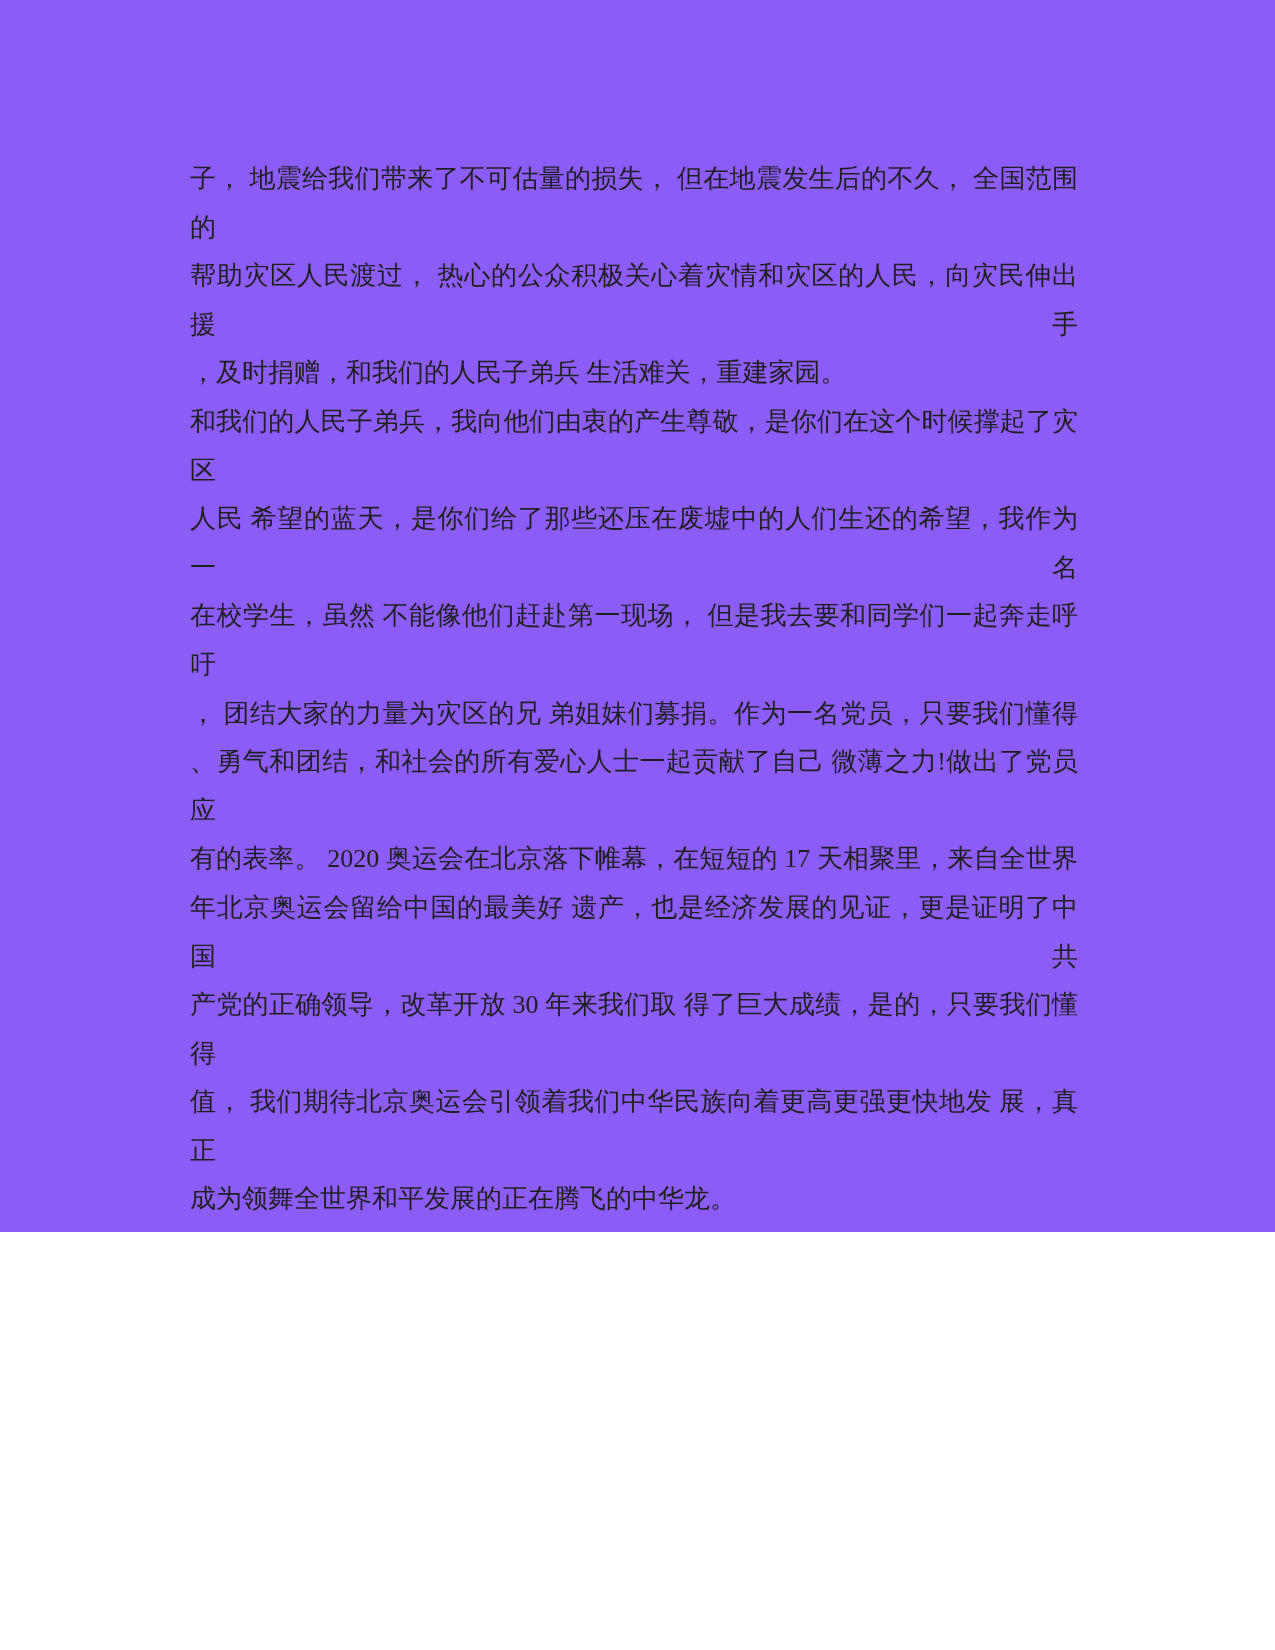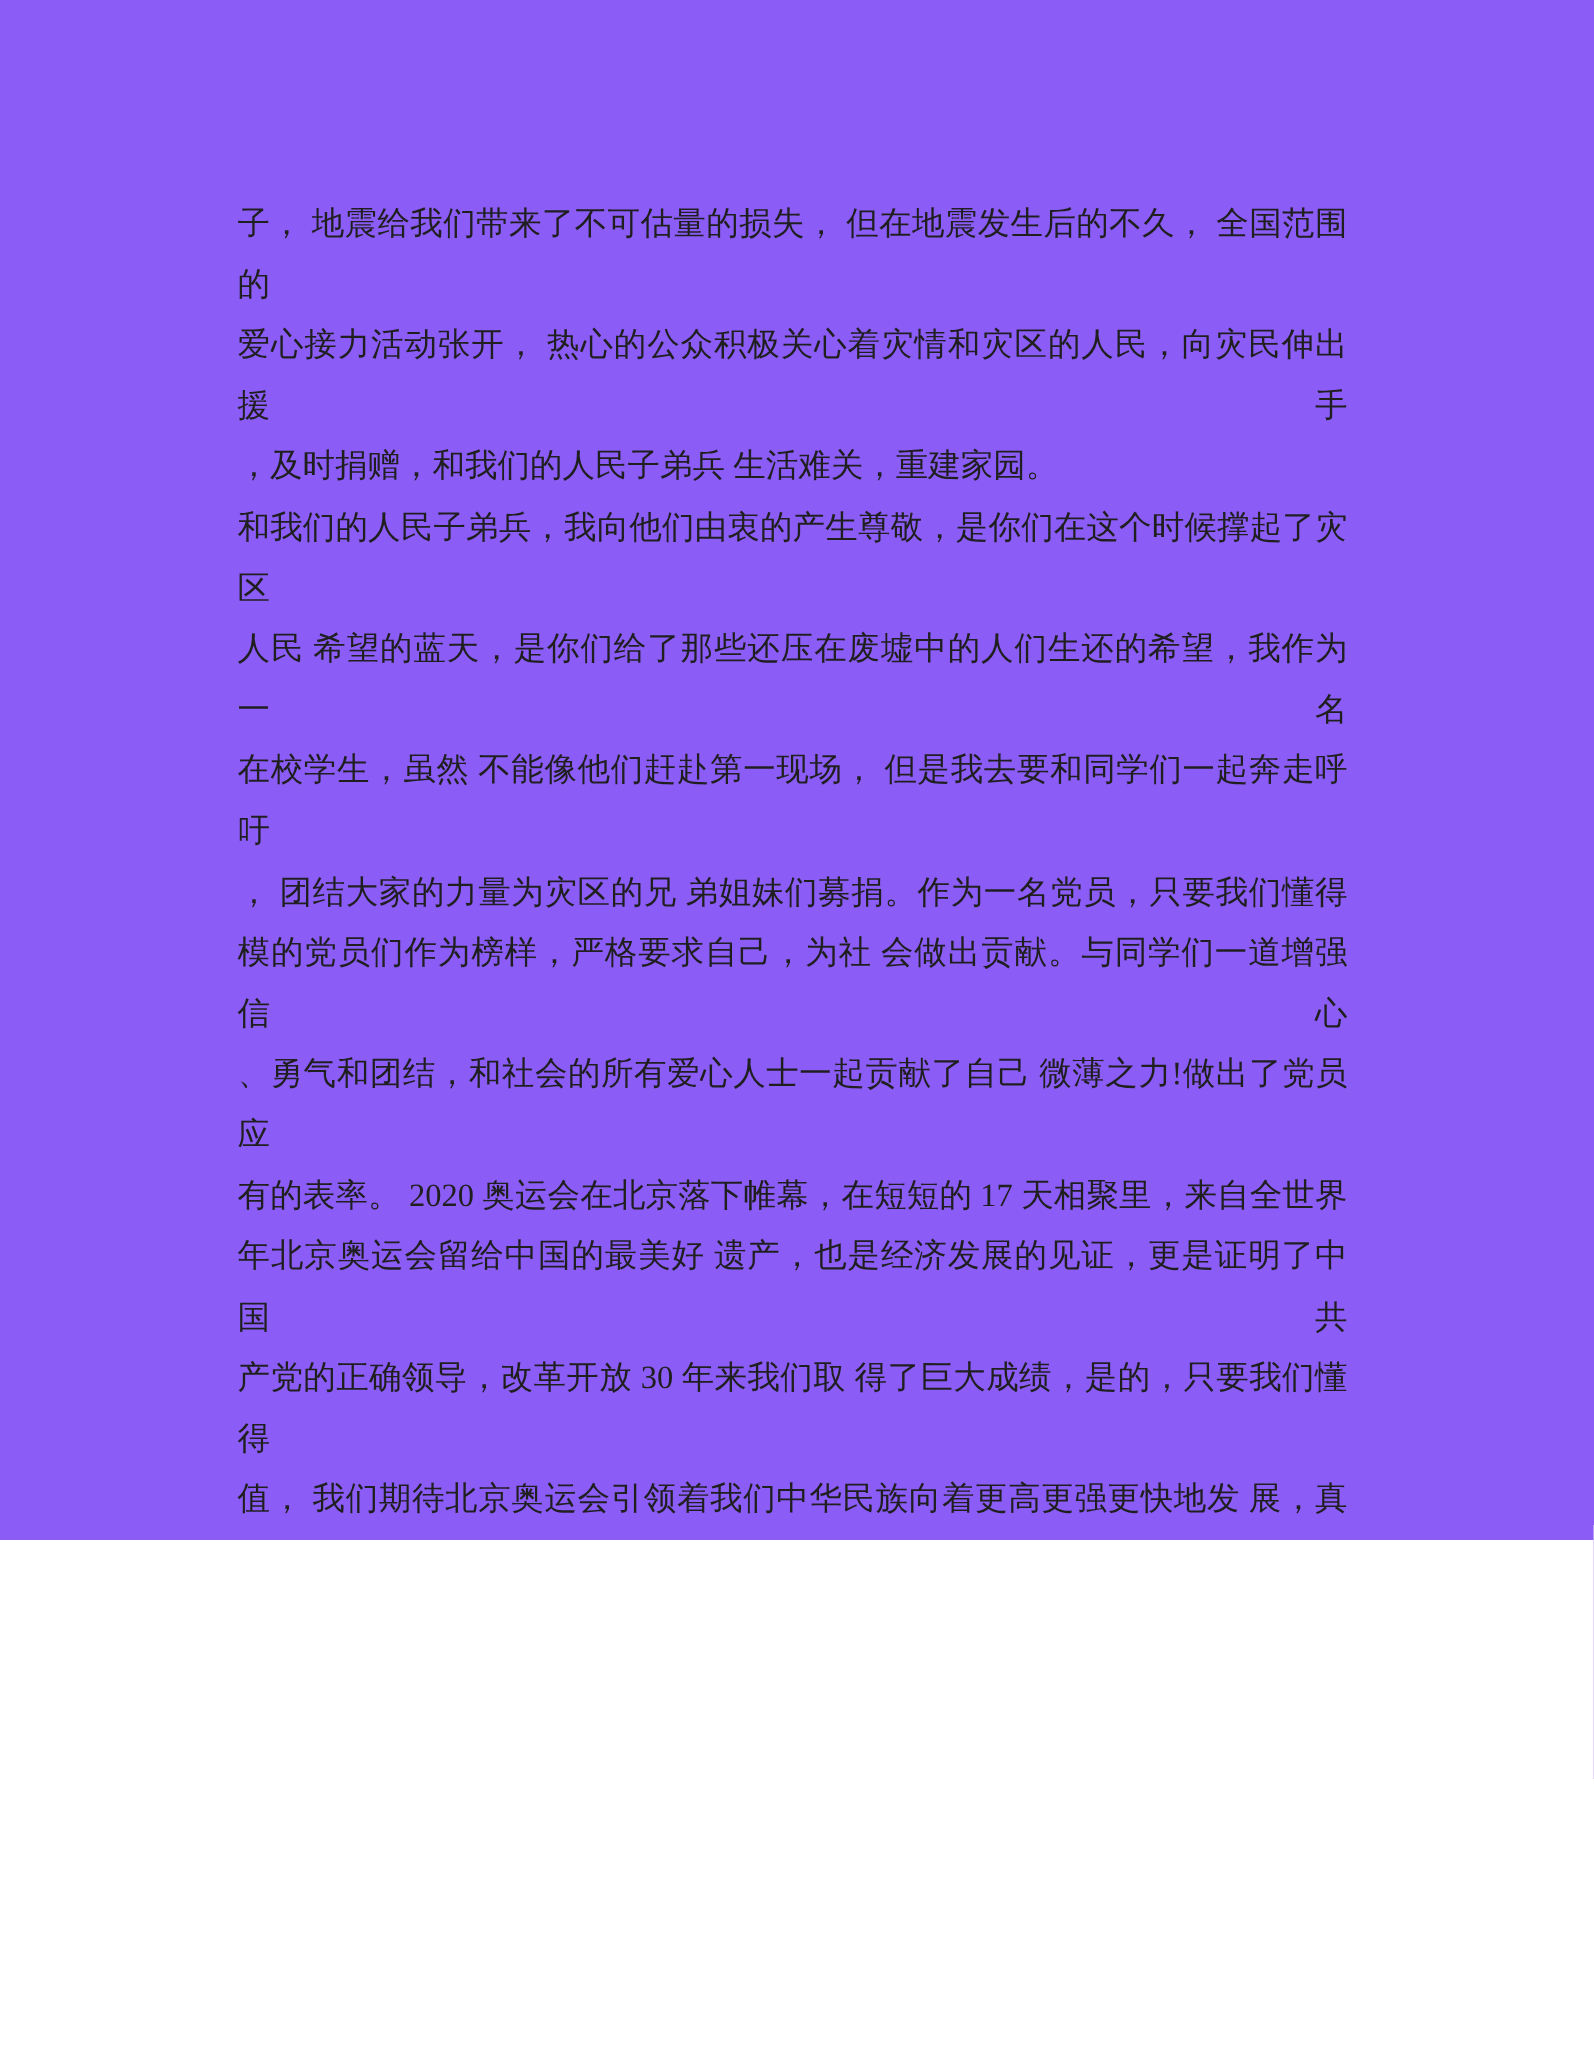--- a/index.html
+++ b/index.html
@@ -38,27 +38,26 @@
   .line.indent {
     text-indent: 52px;
   }
 </style>
 </head>
 <body>
 
 <div class="page">
   <div class="doc-text" style="color: rgb(31, 31, 31);">
       <div class="line fill">子， 地震给我们带来了不可估量的损失， 但在地震发生后的不久， 全国范围的</div>
-      <div class="line fill">爱心接力活动张开， 热心的公众积极关心着灾情和灾区的人民，向灾民伸出援手</div>
+      <div class="line fill">帮助灾区人民渡过， 热心的公众积极关心着灾情和灾区的人民，向灾民伸出援手</div>
       <div class="line nofill">，及时捐赠，和我们的人民子弟兵 生活难关，重建家园。</div>
       <div class="line fill">和我们的人民子弟兵，我向他们由衷的产生尊敬，是你们在这个时候撑起了灾区</div>
       <div class="line fill">人民 希望的蓝天，是你们给了那些还压在废墟中的人们生还的希望，我作为一名</div>
       <div class="line fill">在校学生，虽然 不能像他们赶赴第一现场， 但是我去要和同学们一起奔走呼吁</div>
       <div class="line fill">， 团结大家的力量为灾区的兄 弟姐妹们募捐。作为一名党员，只要我们懂得</div>
-      <div class="line fill">模的党员们作为榜样，严格要求自己，为社 会做出贡献。与同学们一道增强信心</div>
       <div class="line fill">、勇气和团结，和社会的所有爱心人士一起贡献了自己 微薄之力!做出了党员应</div>
       <div class="line fill">有的表率。 2020 奥运会在北京落下帷幕，在短短的 17 天相聚里，来自全世界</div>
       <div class="line fill">年北京奥运会留给中国的最美好 遗产，也是经济发展的见证，更是证明了中国共</div>
       <div class="line fill">产党的正确领导，改革开放 30 年来我们取 得了巨大成绩，是的，只要我们懂得</div>
       <div class="line fill">值， 我们期待北京奥运会引领着我们中华民族向着更高更强更快地发 展，真正</div>
       <div class="line nofill">成为领舞全世界和平发展的正在腾飞的中华龙。</div>
     </div>
 </div>
 
 </body></html>

